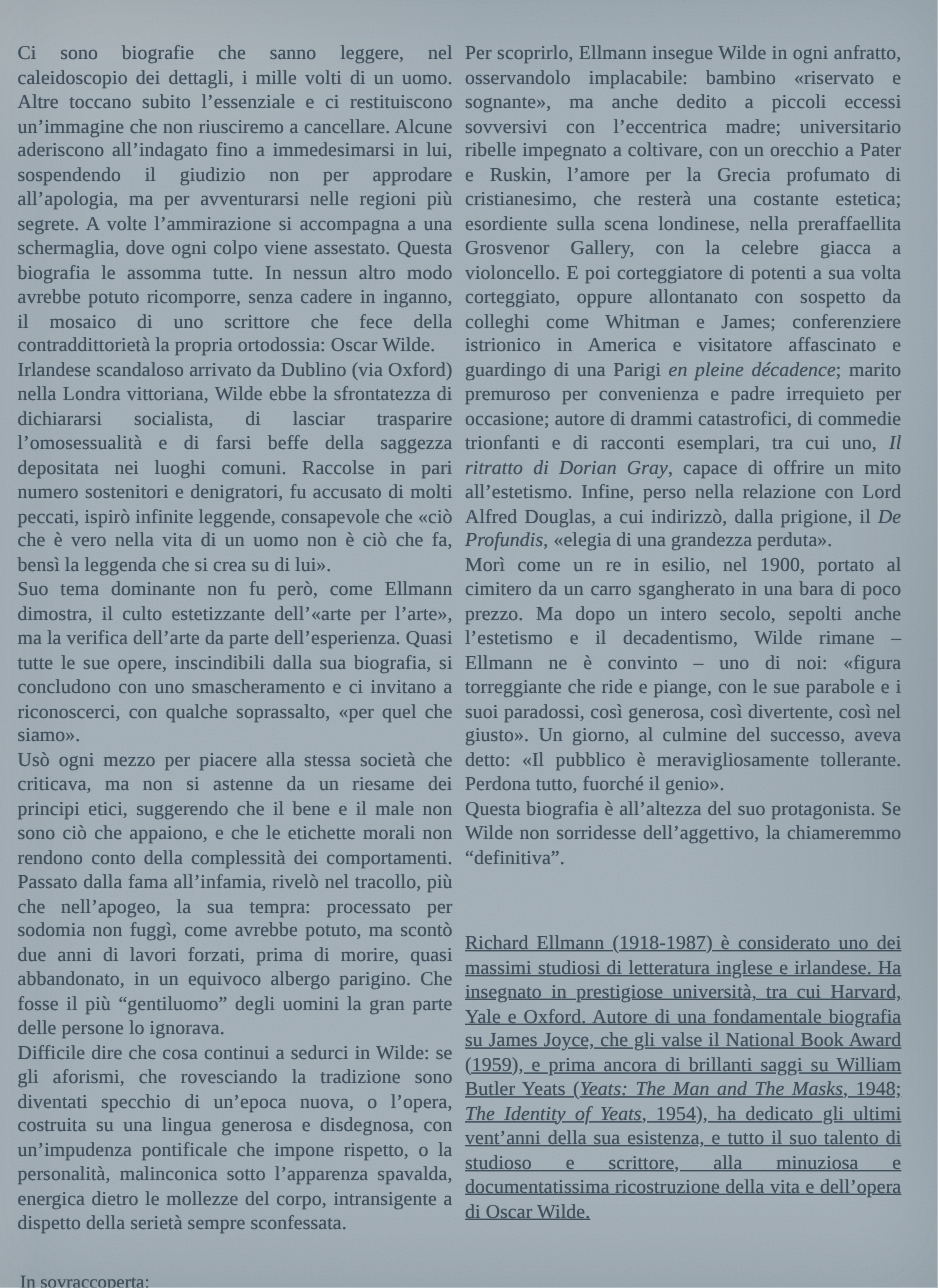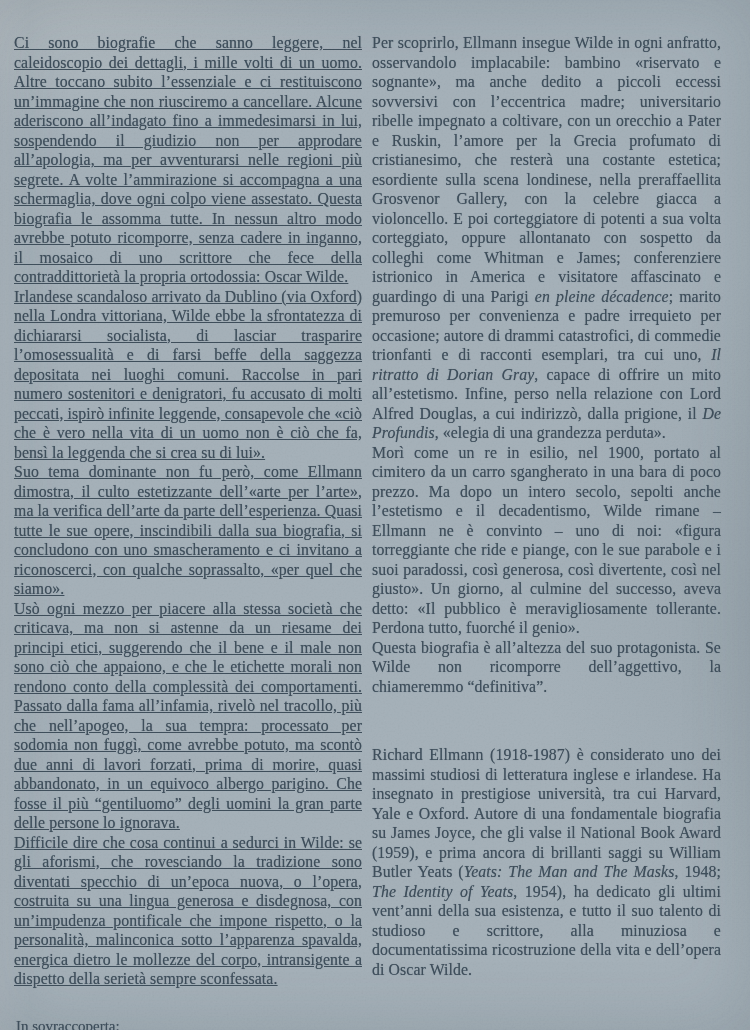--- a/index.html
+++ b/index.html
@@ -37,24 +37,24 @@
     position: absolute;
     top: 33px;
     font-size: 15.8px;
     line-height: 19.5px;
     text-align: justify;
     hyphens: auto;
     -webkit-hyphens: auto;
     text-shadow: 0 0 0.7px rgba(63,79,92,0.65);
     letter-spacing: 0.1px;
   }
-  .col-left  { left: 14px;  width: 348px; text-decoration: underline; }
+  .col-left  { left: 14px;  width: 348px; }
   .col-right { left: 372px; width: 349px; }
   p { margin: 0; }
-  .bio { margin-top: 49px; }
+  .bio { margin-top: 49px; text-decoration: underline; }
   .bottom-caption {
     position: absolute;
     left: 16px;
     top: 1017px;
     font-size: 15px;
     line-height: 19px;
     text-shadow: 0 0 0.7px rgba(63,79,92,0.65);
   }
 </style>
 </head>
@@ -66,21 +66,21 @@
     <p><span>Ci sono biografie che sanno leggere, nel caleidoscopio dei dettagli, i mille volti di un uomo. Altre toccano subito l’essenziale e ci restituiscono un’immagine che non riusciremo a cancellare. Alcune aderiscono all’indagato fino a immedesimarsi in lui, sospendendo il giudizio non per approdare all’apologia, ma per avventurarsi nelle regioni più segrete. A volte l’ammirazione si accompagna a una schermaglia, dove ogni colpo viene assestato. Questa biografia le assomma tutte. In nessun altro modo avrebbe potuto ricomporre, senza cadere in inganno, il mosaico di uno scrittore che fece della contraddittorietà la propria ortodossia: Oscar Wilde.</span></p>
     <p><span>Irlandese scandaloso arrivato da Dublino (via Oxford) nella Londra vittoriana, Wilde ebbe la sfrontatezza di dichiararsi socialista, di lasciar trasparire l’omosessualità e di farsi beffe della saggezza depositata nei luoghi comuni. Raccolse in pari numero sostenitori e denigratori, fu accusato di molti peccati, ispirò infinite leggende, consapevole che «ciò che è vero nella vita di un uomo non è ciò che fa, bensì la leggenda che si crea su di lui».</span></p>
     <p><span>Suo tema dominante non fu però, come Ellmann dimostra, il culto estetizzante dell’«arte per l’arte», ma la verifica dell’arte da parte dell’esperienza. Quasi tutte le sue opere, inscindibili dalla sua biografia, si concludono con uno smascheramento e ci invitano a riconoscerci, con qualche soprassalto, «per quel che siamo».</span></p>
     <p><span>Usò ogni mezzo per piacere alla stessa società che criticava, ma non si astenne da un riesame dei principi etici, suggerendo che il bene e il male non sono ciò che appaiono, e che le etichette morali non rendono conto della complessità dei comportamenti. Passato dalla fama all’infamia, rivelò nel tracollo, più che nell’apogeo, la sua tempra: processato per sodomia non fuggì, come avrebbe potuto, ma scontò due anni di lavori forzati, prima di morire, quasi abbandonato, in un equivoco albergo parigino. Che fosse il più “gentiluomo” degli uomini la gran parte delle persone lo ignorava.</span></p>
     <p><span>Difficile dire che cosa continui a sedurci in Wilde: se gli aforismi, che rovesciando la tradizione sono diventati specchio di un’epoca nuova, o l’opera, costruita su una lingua generosa e disdegnosa, con un’impudenza pontificale che impone rispetto, o la personalità, malinconica sotto l’apparenza spavalda, energica dietro le mollezze del corpo, intransigente a dispetto della serietà sempre sconfessata.</span></p>
   </div>
 
   <div class="col col-right">
     <p><span>Per scoprirlo, Ellmann insegue Wilde in ogni anfratto, osservandolo implacabile: bambino «riservato e sognante», ma anche dedito a piccoli eccessi sovversivi con l’eccentrica madre; universitario ribelle impegnato a coltivare, con un orecchio a Pater e Ruskin, l’amore per la Grecia profumato di cristianesimo, che resterà una costante estetica; esordiente sulla scena londinese, nella preraffaellita Grosvenor Gallery, con la celebre giacca a violoncello. E poi corteggiatore di potenti a sua volta corteggiato, oppure allontanato con sospetto da colleghi come Whitman e James; conferenziere istrionico in America e visitatore affascinato e guardingo di una Parigi </span><span style="font-style: italic;">en pleine décadence</span><span>; marito premuroso per convenienza e padre irrequieto per occasione; autore di drammi catastrofici, di commedie trionfanti e di racconti esemplari, tra cui uno, </span><span style="font-style: italic;">Il ritratto di Dorian Gray</span><span>, capace di offrire un mito all’estetismo. Infine, perso nella relazione con Lord Alfred Douglas, a cui indirizzò, dalla prigione, il </span><span style="font-style: italic;">De Profundis</span><span>, «elegia di una grandezza perduta».</span></p>
     <p><span>Morì come un re in esilio, nel 1900, portato al cimitero da un carro sgangherato in una bara di poco prezzo. Ma dopo un intero secolo, sepolti anche l’estetismo e il decadentismo, Wilde rimane – Ellmann ne è convinto – uno di noi: «figura torreggiante che ride e piange, con le sue parabole e i suoi paradossi, così generosa, così divertente, così nel giusto». Un giorno, al culmine del successo, aveva detto: «Il pubblico è meravigliosamente tollerante. Perdona tutto, fuorché il genio».</span></p>
-    <p><span>Questa biografia è all’altezza del suo protagonista. Se Wilde non ricomporre dell’aggettivo, la chiameremmo “definitiva”.</span></p>
+    <p><span>Questa biografia è all’altezza del suo protagonista. Se Wilde non sorridesse dell’aggettivo, la chiameremmo “definitiva”.</span></p>
     <p class="bio"><span>Richard Ellmann (1918-1987) è considerato uno dei massimi studiosi di letteratura inglese e irlandese. Ha insegnato in prestigiose università, tra cui Harvard, Yale e Oxford. Autore di una fondamentale biografia su James Joyce, che gli valse il National Book Award (1959), e prima ancora di brillanti saggi su William Butler Yeats (</span><span style="font-style: italic;">Yeats: The Man and The Masks</span><span>, 1948; </span><span style="font-style: italic;">The Identity of Yeats</span><span>, 1954), ha dedicato gli ultimi vent’anni della sua esistenza, e tutto il suo talento di studioso e scrittore, alla minuziosa e documentatissima ricostruzione della vita e dell’opera di Oscar Wilde.</span></p>
   </div>
 
   <div class="bottom-caption"><span>In sovraccoperta:</span></div>
 
   <svg class="grain" width="750" height="1030" xmlns="http://www.w3.org/2000/svg">
     <filter id="grain-filter">
       <feTurbulence type="fractalNoise" baseFrequency="0.55" numOctaves="2" seed="7" result="noise"></feTurbulence>
       <feColorMatrix in="noise" type="saturate" values="0"></feColorMatrix>
       <feComponentTransfer>

